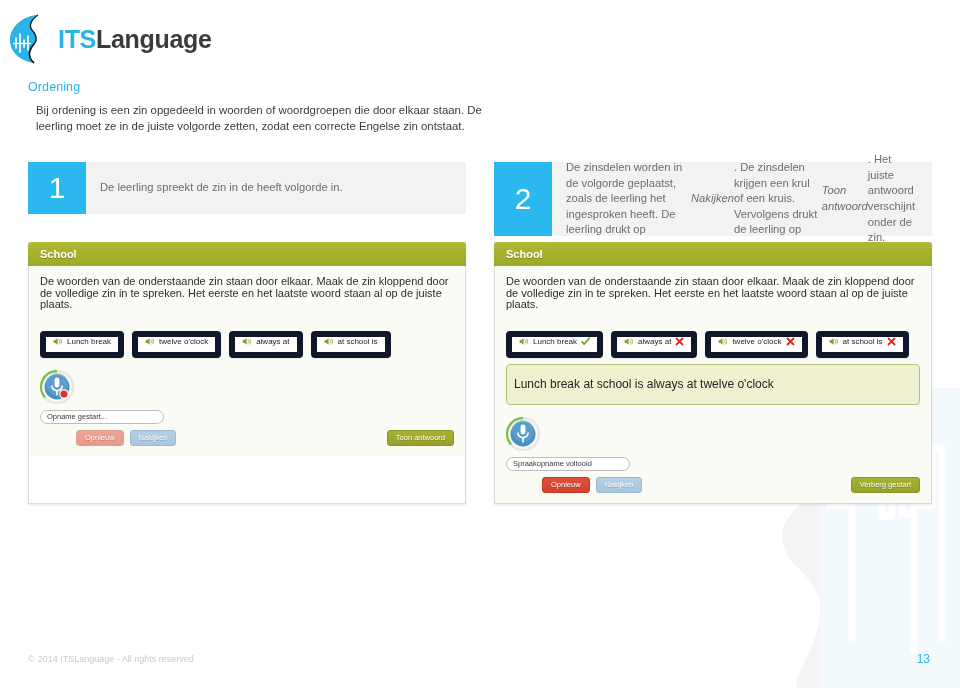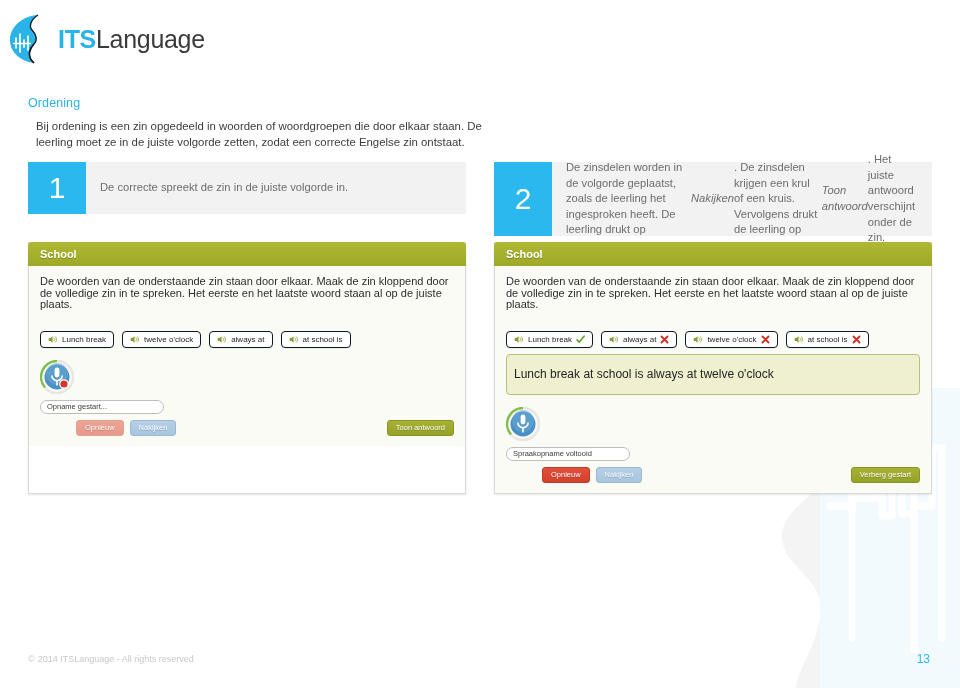--- a/index.html
+++ b/index.html
@@ -26,30 +26,30 @@
     display:flex; align-items:center; gap:4px;
     z-index:2;
   }
   .logo-mark{width:46px;height:50px;display:block;}
   .logo-text{
     font-size:25px; letter-spacing:-0.3px;
     font-family:"Liberation Sans",sans-serif;
     white-space:nowrap;
   }
   .logo-its{color:#29b3e8;font-weight:bold;}
-  .logo-lang{color:#3b3b3b;font-weight:normal;}
+  .logo-lang{color:#3b3b3b;font-weight:bold;}
 
   
   .intro{
     position:absolute; left:28px; top:80px; width:470px;
     z-index:2;
   }
   .intro-title{
     color:#29b3e8; font-size:12.5px; font-weight:normal;
-    margin:16px 0 2px 0; letter-spacing:0.1px;
+    margin:0 0 2px 0; letter-spacing:0.1px;
   }
   .intro-body{
     color:#3c3c3c; font-size:11.4px; line-height:16.2px;
     margin:8px;
   }
 
   
   .steps{
     position:absolute; left:28px; top:162px; width:904px;
     display:flex; gap:28px; z-index:2;
@@ -108,24 +108,24 @@
   }
   .shot-instr{
     color:#2d2d2d; font-size:11px; line-height:11.6px;
     margin:0 0 20px 0;
   }
 
   
   .chips{display:flex; gap:8px; align-items:center; flex-wrap:nowrap;}
   .chip{
     background:#ffffff;
-    border:1px solid #0f172a;
+    border:6px solid #0f172a;
     border-radius:4px;
     height:15px;
-    display:flex; align-items:center; gap:4px;
+    display:flex; align-items:flex-start; gap:4px;
     padding:0 7px;
     font-size:8px; color:#242424;
     white-space:nowrap;
     box-shadow:0 1px 1px rgba(0,0,0,.06);
   }
   .spk{width:10px;height:9px;display:block;flex:none;}
   .mark{width:9px;height:9px;display:block;flex:none;}
 
   
   .answerbar{
@@ -219,21 +219,21 @@
 
 <div class="intro">
   <p class="intro-title">Ordening</p>
   <p class="intro-body">Bij ordening is een zin opgedeeld in woorden of woordgroepen die door elkaar staan. De leerling moet ze in de juiste volgorde zetten, zodat een correcte Engelse zin ontstaat.</p>
 </div>
 
 <div class="steps">
 
   <div class="step step-1">
     <div class="step-num">1</div>
-    <div class="step-text">De correcte spreekt de zin in de juiste volgorde in.</div>
+    <div class="step-text">De leerling spreekt de zin in de heeft volgorde in.</div>
   </div>
 
   <div class="step step-2">
     <div class="step-num">2</div>
     <div class="step-text">
         <span>De zinsdelen worden in de volgorde geplaatst, zoals de leerling het ingesproken heeft. De leerling drukt op </span>
         <em>Nakijken</em>
         <span>. De zinsdelen krijgen een krul of een kruis. Vervolgens drukt de leerling op </span>
         <em>Toon antwoord</em>
         <span>. Het juiste antwoord verschijnt onder de zin.</span>

